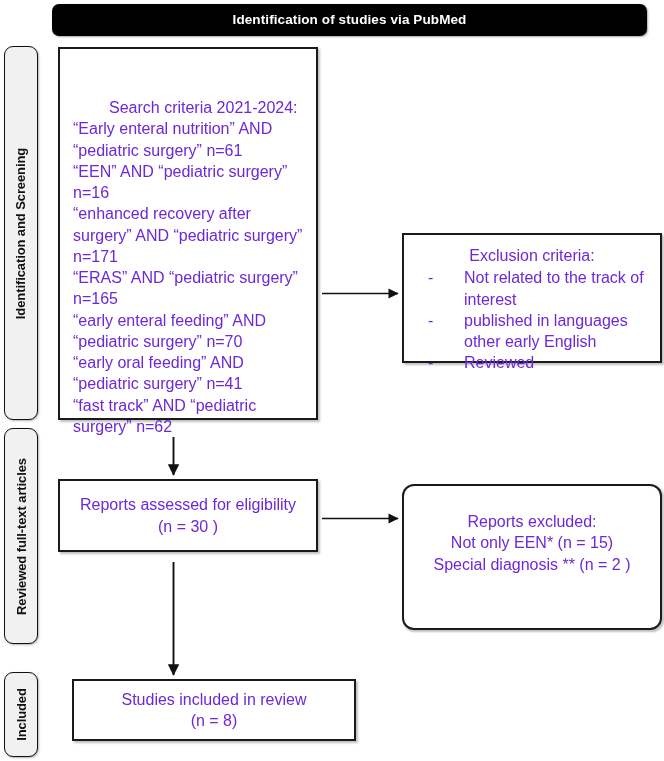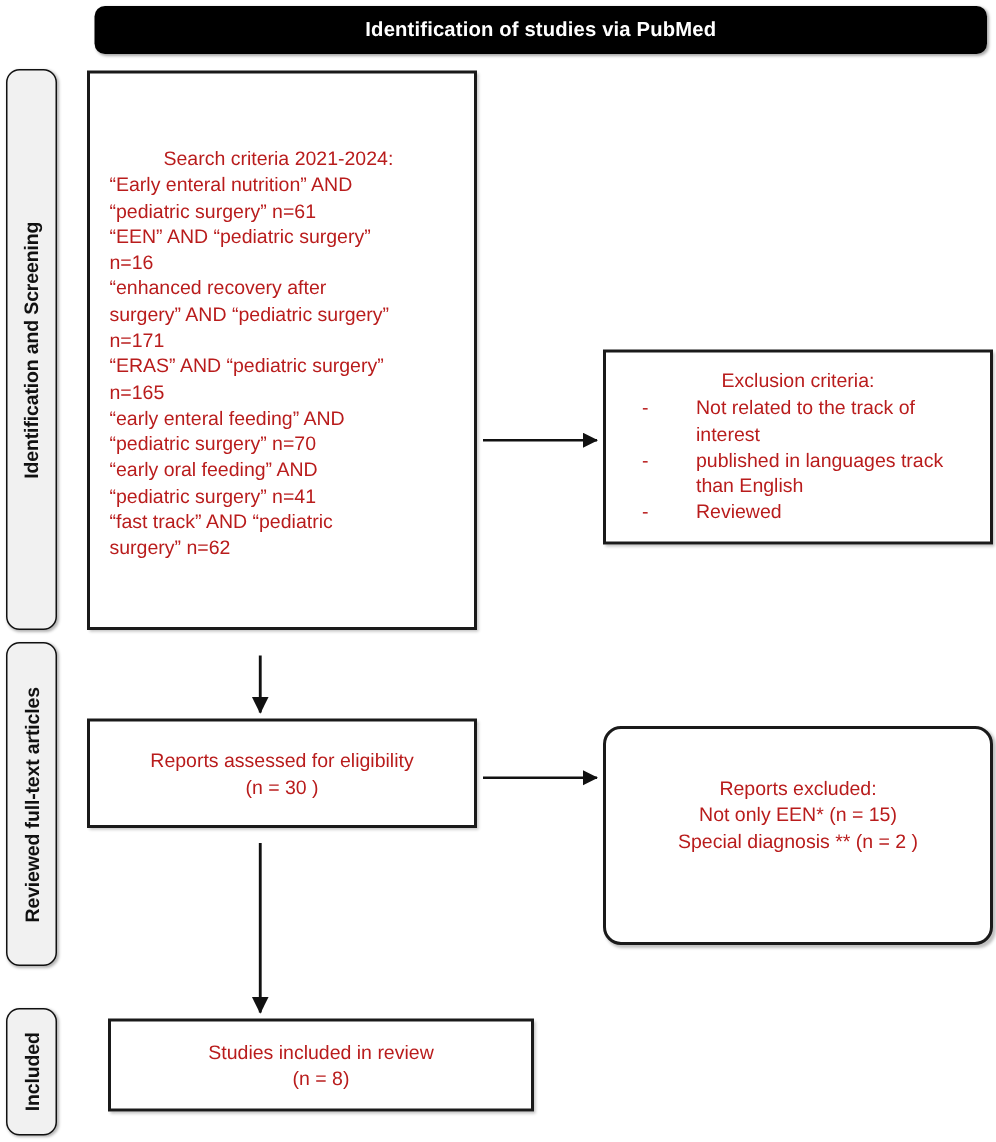--- a/index.html
+++ b/index.html
@@ -15,21 +15,21 @@
     position: relative;
     width: 664px;
     height: 761px;
     background: #ffffff;
     overflow: hidden;
   }
 
   
   .header-banner {
     position: absolute;
-    left: 63px;
+    left: 52px;
     top: 4px;
     width: 595px;
     height: 32px;
     background: #000000;
     border-radius: 7px;
     box-shadow: 1px 1px 2px rgba(0,0,0,0.35);
     display: flex;
     align-items: center;
     justify-content: center;
   }
@@ -68,22 +68,22 @@
   #stage-reviewed       { top: 428px; height: 216px; }
   #stage-included       { top: 672px; height: 85px; }
 
   
   .flow-box {
     position: absolute;
     background: #ffffff;
     border: 2.2px solid #1a1a1a;
     box-sizing: border-box;
     box-shadow: 1.5px 1.5px 2px rgba(0,0,0,0.25);
-    font-size: 13px;
-    color: #b91c1c;
+    font-size: 16px;
+    color: #6d28d9;
     line-height: 1.33;
   }
   .flow-box .box-text { white-space: pre-line; }
 
   #box-search {
     left: 58px; top: 47px; width: 260px; height: 373px;
     padding: 48px 8px 0 13px;
     text-align: left;
   }
   #box-search .box-text { text-indent: 36px; }
@@ -185,21 +185,21 @@
   <div class="flow-box" id="box-exclusion">
     <div class="excl-inner">
       <div class="excl-heading">Exclusion criteria:</div>
       <ul>
         <li>
           <span class="dash">-</span>
           <span>Not related to the track of interest</span>
         </li>
         <li>
           <span class="dash">-</span>
-          <span> published in languages track than English</span>
+          <span> published in languages other early English</span>
         </li>
         <li>
           <span class="dash">-</span>
           <span>Reviewed</span>
         </li>
       </ul>
     </div>
   </div>
 
   <div class="flow-box" id="box-eligibility">

